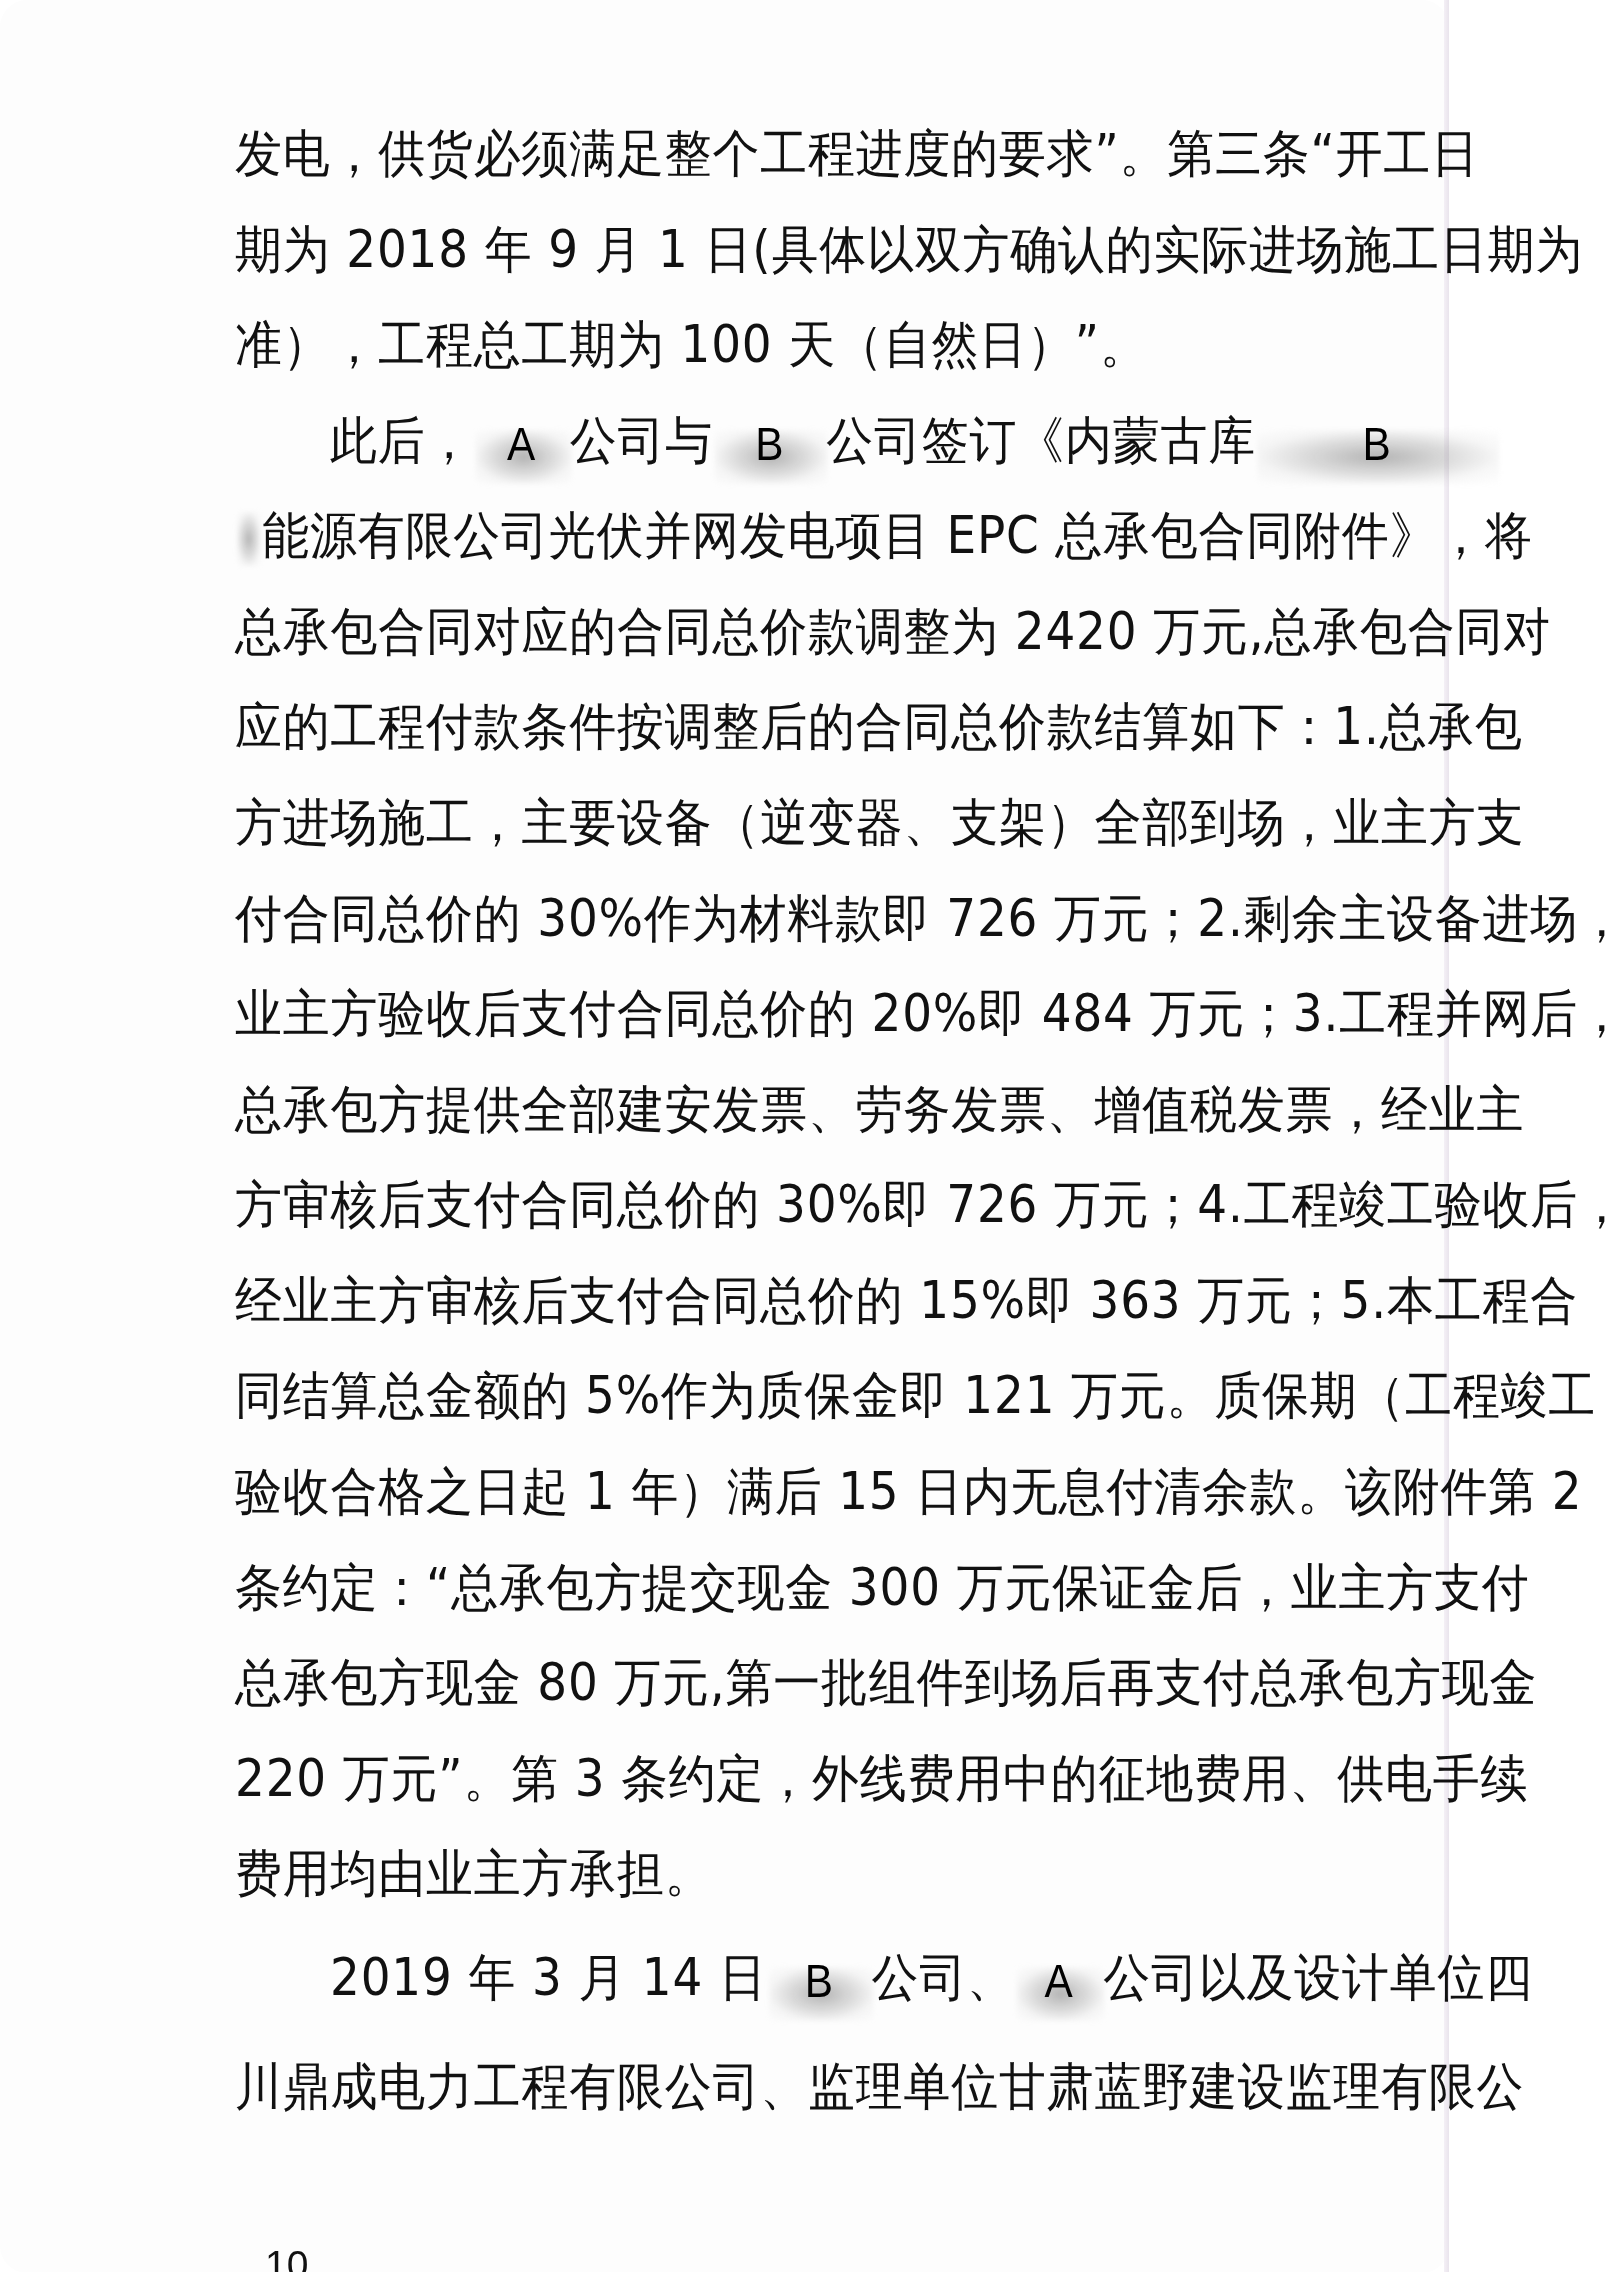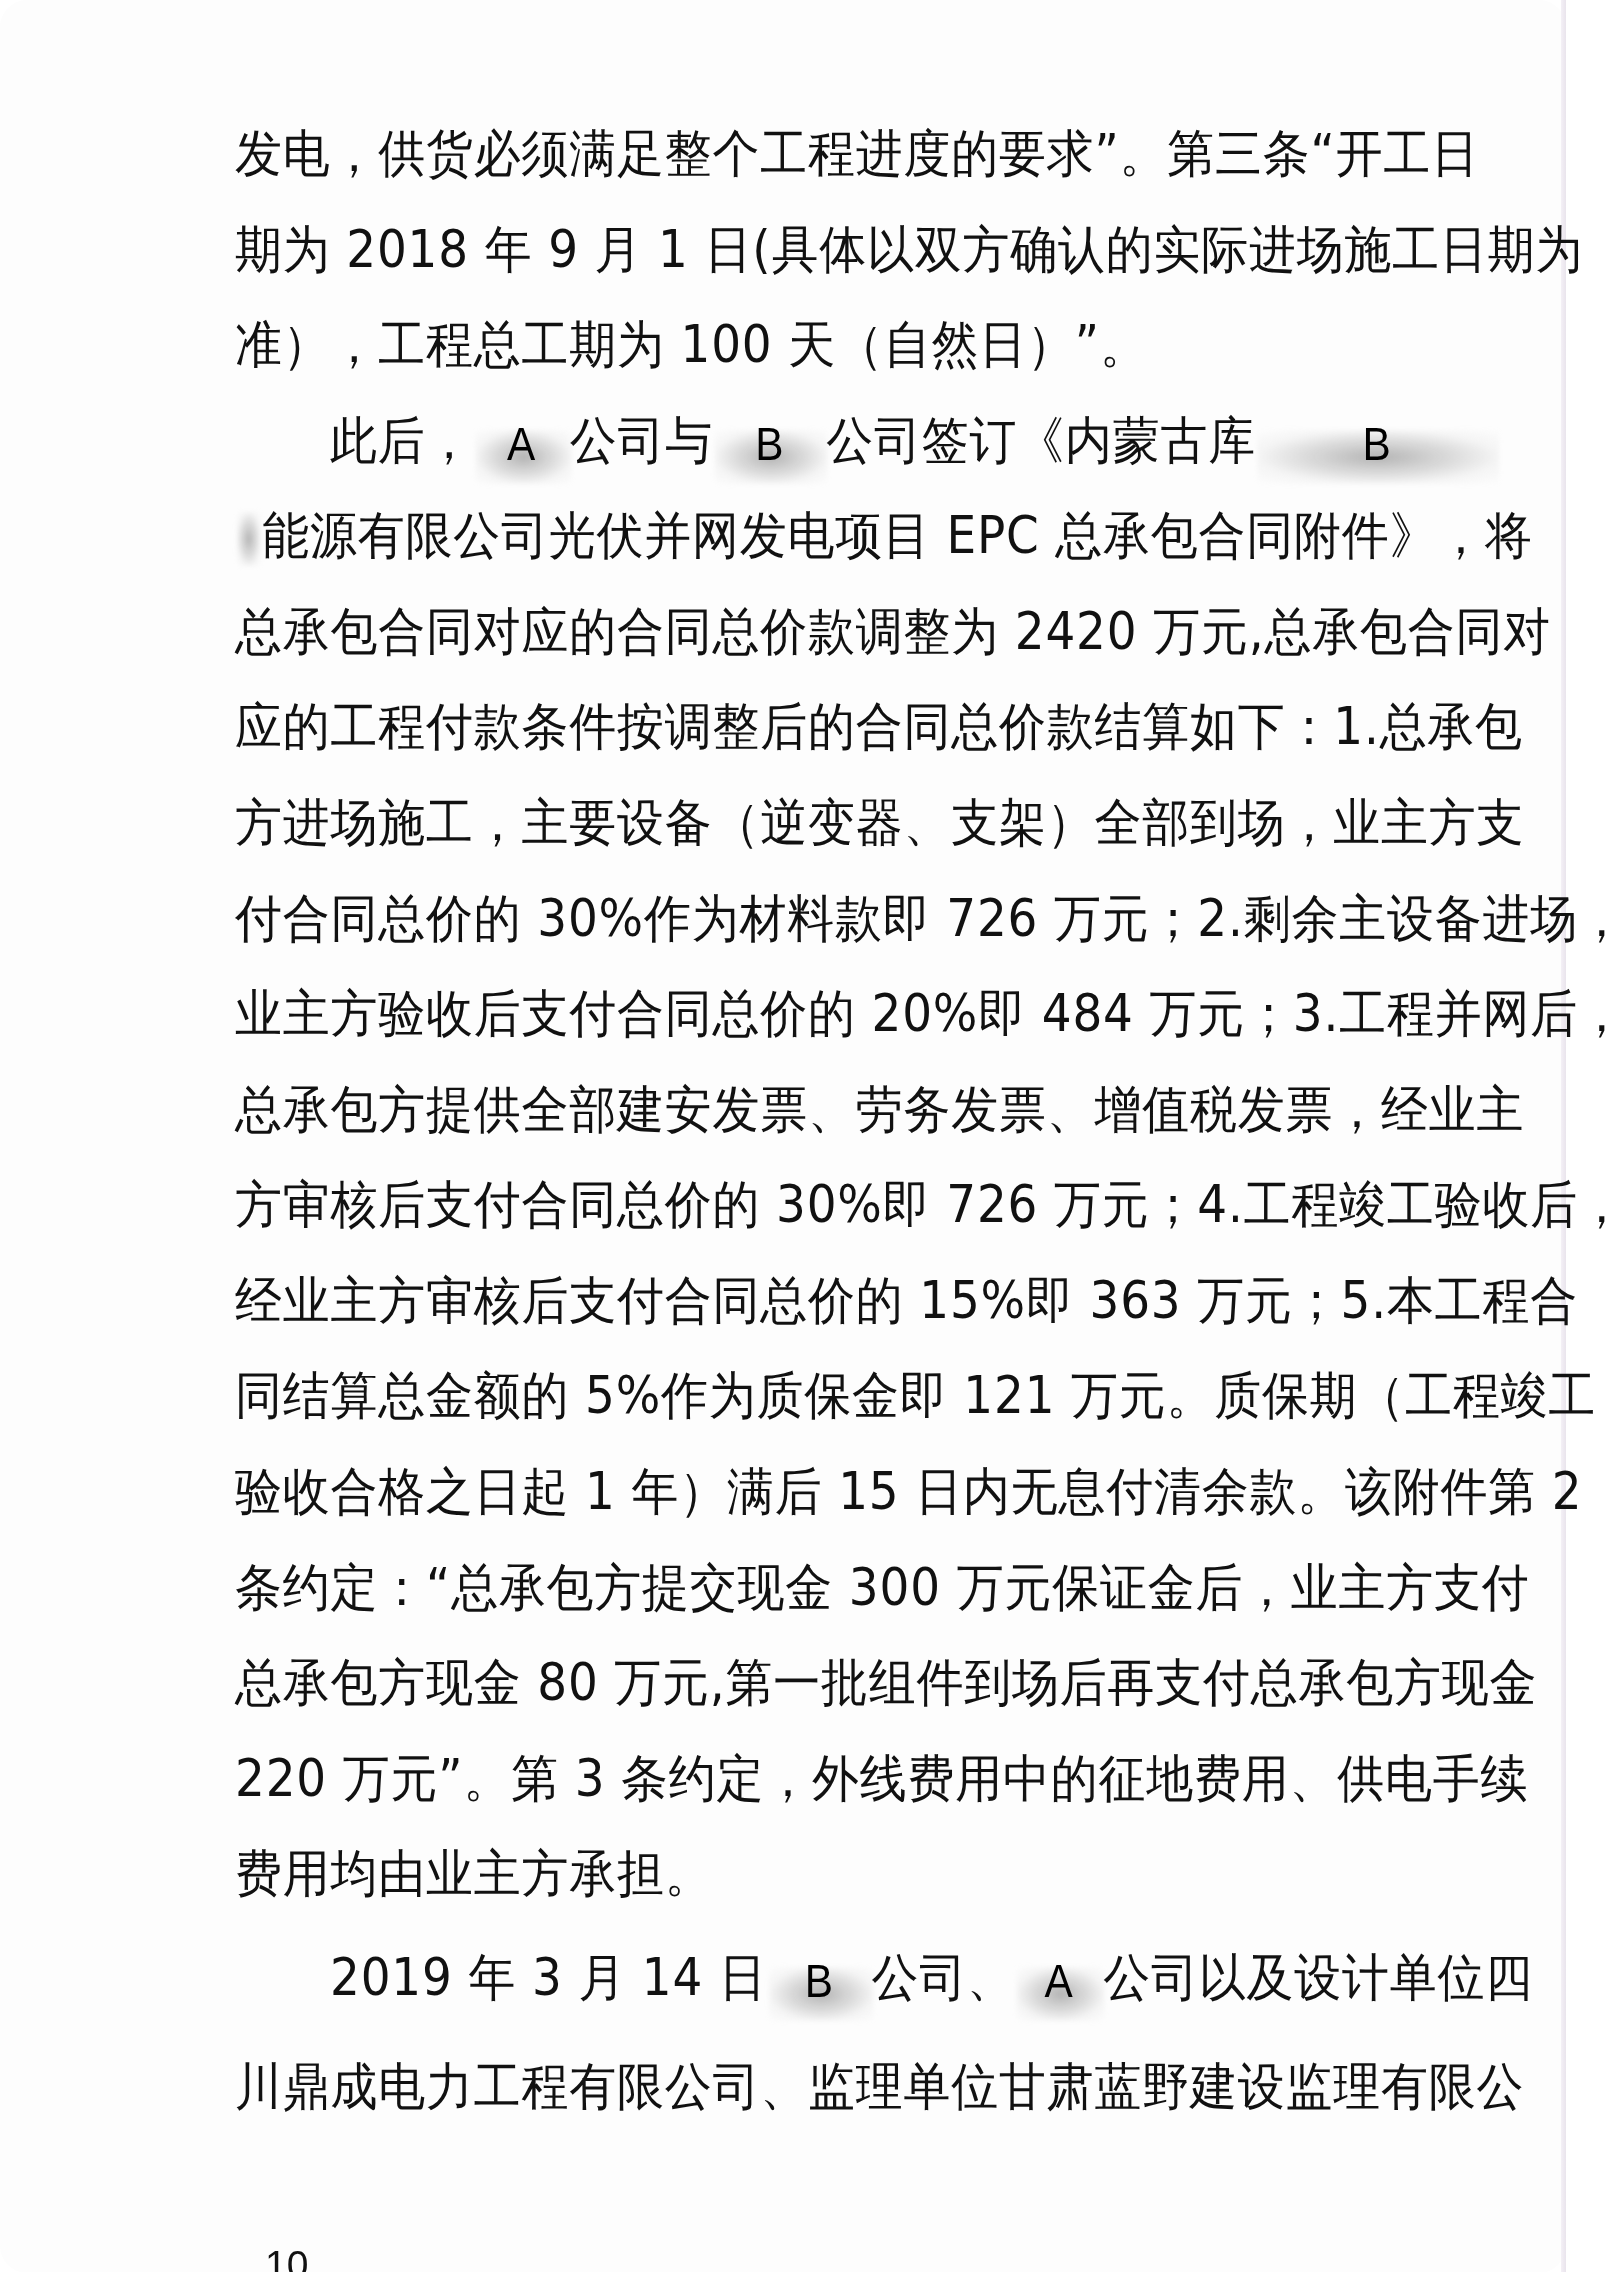--- a/index.html
+++ b/index.html
@@ -1,18 +1,18 @@
 <!DOCTYPE html>
 <html style="font-size:14px"><head>
   <meta charset="utf-8">
   <style>
     html, body { margin: 0; padding: 0; background: #ffffff; }
     body { width: 1617px; height: 2273px; position: relative; overflow: hidden;
       font-family: "DejaVu Sans", "Liberation Sans", sans-serif; color: #111; }
-    .page { position: absolute; left: 0; top: 0; width: 1566px; height: 2273px; background: #fdfdfd; border-radius: 27px; }
+    .page { position: absolute; left: 0; top: 0; width: 1449px; height: 2273px; background: #fdfdfd; border-radius: 27px; }
     .edge { position: absolute; right: 0; top: 0; width: 5.3px; height: 2273px; background: linear-gradient(to right, #f4f0f6, #e9e4ec); }
     .line { position: absolute; left: 235px; width: 1280px; height: 79px; line-height: 79px;
       font-size: 51px; white-space: nowrap; letter-spacing: 0.9px; transform: scaleX(0.92); transform-origin: left center; }
     .line.indent { left: 330px; }
     .redact { display: inline-block; position: relative; height: 54px; vertical-align: middle;
       background: radial-gradient(ellipse at center, rgba(120,120,120,0.55), rgba(200,200,200,0.15) 70%, rgba(255,255,255,0) 100%);
       filter: blur(2.6px); margin: 0 1.8px; }
     .redact-wrap { display: inline-block; position: relative; vertical-align: middle; height: 61px; }
     .redact-label { position: absolute; left: 0; right: 0; top: 0; text-align: center; line-height: 61px;
       font-family: "Liberation Sans", sans-serif; font-size: 46px; color: #000; filter: none; }

